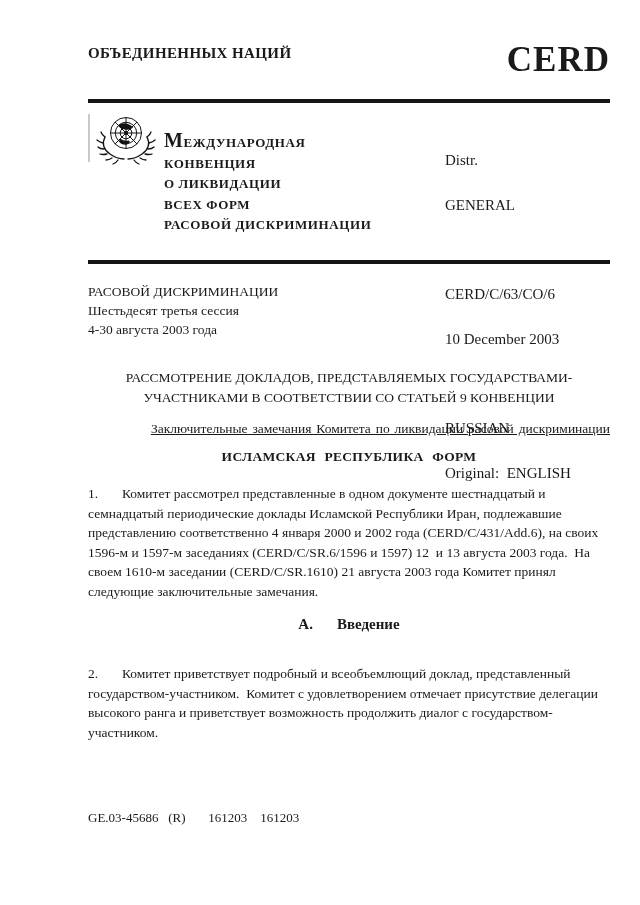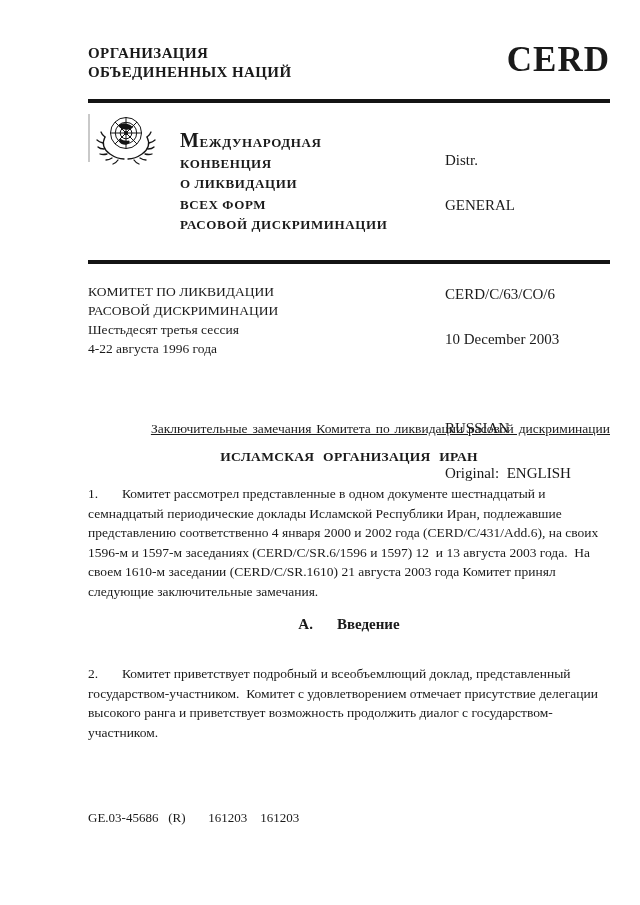--- a/index.html
+++ b/index.html
@@ -7,21 +7,21 @@
     position:relative; width:640px; height:905px; background:#ffffff;
     font-family:"Liberation Serif", serif; color:#1a1a1a; overflow:hidden;
   }
   .rule { position:absolute; left:88px; width:522px; height:4px; background:#141414; }
   
   .org-name { position:absolute; left:88px; top:44px; font-weight:bold; font-size:15px; line-height:19px; letter-spacing:0.4px; }
   .doc-code { position:absolute; right:30px; top:40px; font-weight:bold; font-size:35px; letter-spacing:1px;margin-left:8px; }
   
   .scan-artifact { position:absolute; left:88px; top:114px; width:2px; height:48px; background:#c9c9c9; }
   .emblem { position:absolute; left:93px; top:112px; }
-  .conv-title { position:absolute; left:180px; top:130px; width:268px; font-weight:bold; font-size:13px; line-height:20.5px; letter-spacing:0.6px; }
+  .conv-title { position:absolute; left:164px; top:130px; width:268px; font-weight:bold; font-size:13px; line-height:20.5px; letter-spacing:0.6px; }
   .conv-title .cap { font-size:20px; line-height:1; }
   .distr { position:absolute; left:445px; top:123px; font-size:15px; line-height:15px; }
   .distr .grp { margin-bottom:14px; white-space:pre-wrap; }
   
   .session { position:absolute; left:88px; top:282px; font-size:13.5px; line-height:19px; }
   .main-title { position:absolute; left:88px; top:368px; width:522px; text-align:center; font-size:13.5px; line-height:20px; }
   .subtitle { position:absolute; left:88px; top:421px; width:522px; text-align:right; font-size:13.5px; text-decoration:underline; word-spacing:1.5px; }
   .country { position:absolute; left:88px; top:449px; width:522px; text-align:center; font-size:13.5px; font-weight:bold; word-spacing:5px; letter-spacing:0.3px; }
   .para { position:absolute; left:88px; width:524px; font-size:13.5px; line-height:19.6px; white-space:pre-wrap; }
   .para .num { display:inline-block; width:34px; white-space:normal; }
@@ -30,21 +30,20 @@
   .section-head { position:absolute; left:88px; top:616px; width:522px; text-align:center; font-weight:bold; font-size:15px; }
   .section-head .num { margin-right:24px; }
   .footer { position:absolute; left:88px; top:810px; font-size:13px; white-space:pre; }
 </style>
 </head>
 <body>
 
 <div class="page">
 
   <div class="org-name">
-    <div>ОРГАНИЗАЦИЯ</div>
     <div>ОБЪЕДИНЕННЫХ НАЦИЙ</div>
   </div>
   <div class="doc-code">CERD</div>
   <div class="rule" style="top:99px;"></div>
 
   <div class="scan-artifact"></div>
   <div class="emblem">
     <svg width="66" height="56" viewBox="0 0 66 56" aria-hidden="true">
       <g stroke="#141414" fill="none" stroke-width="1">
         <circle cx="33" cy="21" r="15.5"></circle>
@@ -98,28 +97,31 @@
     </div>
     <div class="grp">
       <div>RUSSIAN</div>
       <div>Original:  ENGLISH</div>
     </div>
   </div>
 
   <div class="rule" style="top:260px;"></div>
 
   <div class="session">
-    <div>КОМИТЕТ ПО ЛИКВИДАЦИИ</div>
     <div>РАСОВОЙ ДИСКРИМИНАЦИИ</div>
     <div>Шестьдесят третья сессия</div>
-    <div>4-22 августа 1996 года</div>
+    <div>4-30 августа 2003 года</div>
   </div>
 
+  <div class="main-title">
+    <div>РАССМОТРЕНИЕ ДОКЛАДОВ, ПРЕДСТАВЛЯЕМЫХ ГОСУДАРСТВАМИ-</div>
+    <div>УЧАСТНИКАМИ В СООТВЕТСТВИИ СО СТАТЬЕЙ 9 КОНВЕНЦИИ</div>
+  </div>
   <div class="subtitle">Заключительные замечания Комитета по ликвидации расовой дискриминации</div>
-  <div class="country">ИСЛАМСКАЯ ОРГАНИЗАЦИЯ ИРАН</div>
+  <div class="country">ИСЛАМСКАЯ РЕСПУБЛИКА ФОРМ</div>
 
   <div class="para para1"><span class="num">1.</span><span>Комитет рассмотрел представленные в одном документе шестнадцатый и семнадцатый периодические доклады Исламской Республики Иран, подлежавшие представлению соответственно 4 января 2000 и 2002 года (CERD/C/431/Add.6), на своих 1596-м и 1597-м заседаниях (CERD/C/SR.6/1596 и 1597) 12  и 13 августа 2003 года.  На своем 1610-м заседании (CERD/C/SR.1610) 21 августа 2003 года Комитет принял следующие заключительные замечания.</span></div>
 
   <div class="section-head"><span class="num">А.</span><span>Введение</span></div>
 
   <div class="para para2"><span class="num">2.</span><span>Комитет приветствует подробный и всеобъемлющий доклад, представленный государством-участником.  Комитет с удовлетворением отмечает присутствие делегации высокого ранга и приветствует возможность продолжить диалог с государством-участником.</span></div>
 
   <div class="footer">GE.03-45686   (R)       161203    161203</div>
 
 </div>

